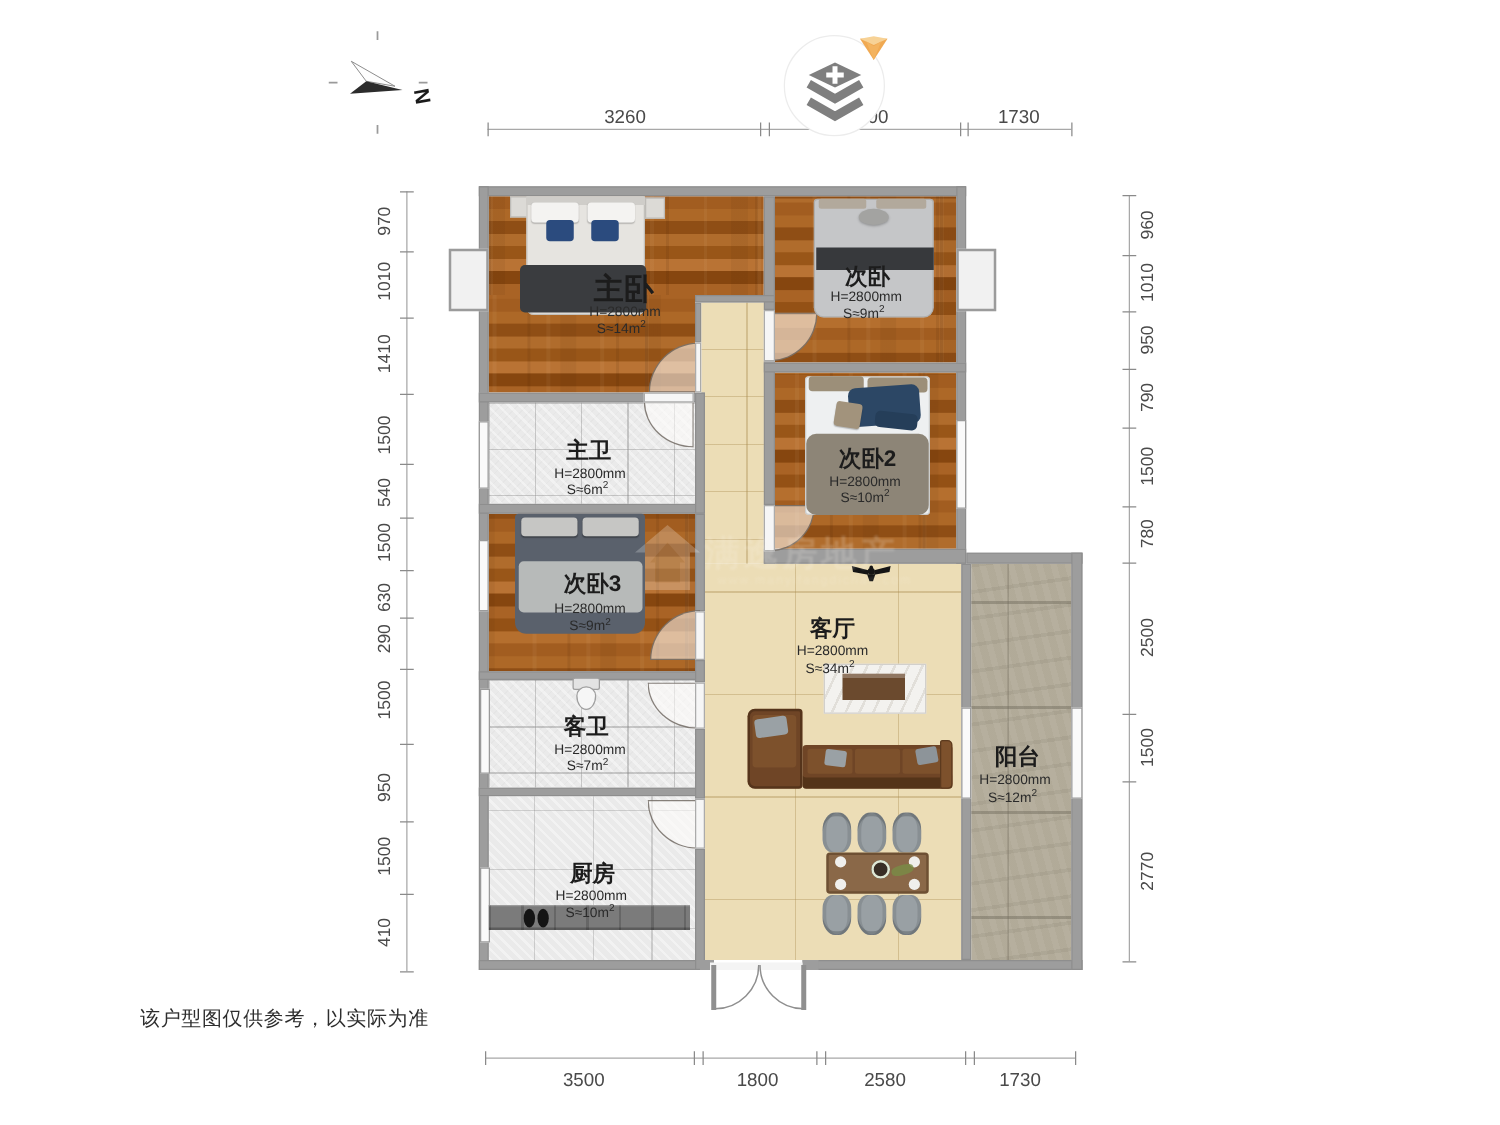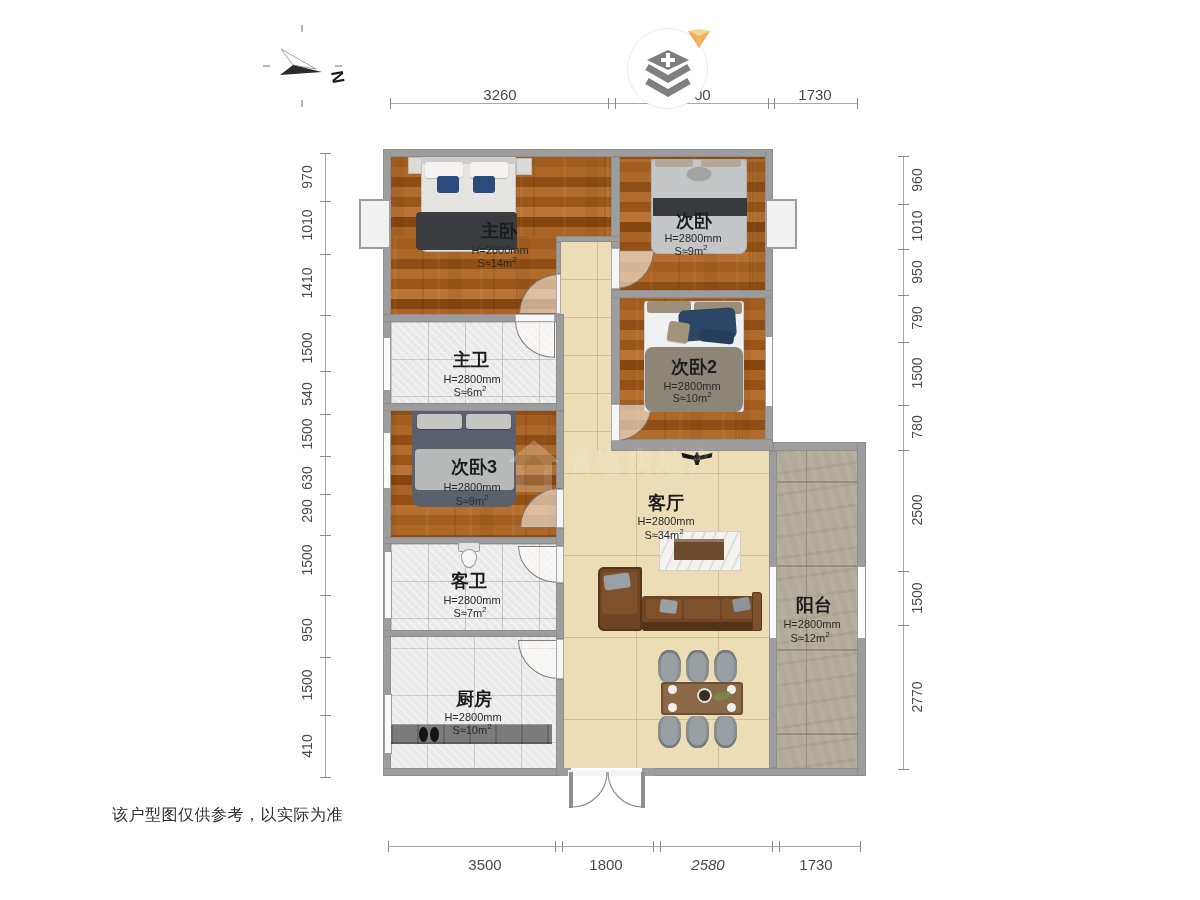--- a/index.html
+++ b/index.html
@@ -62,23 +62,23 @@
 
 <div class="dline" style="left:388px;top:846px;width:472px;height:1px;"></div>
 <div class="tick" style="left:388px;top:841px;width:1px;height:11px;"></div>
 <div class="tick" style="left:555px;top:841px;width:1px;height:11px;"></div>
 <div class="tick" style="left:562px;top:841px;width:1px;height:11px;"></div>
 <div class="tick" style="left:653px;top:841px;width:1px;height:11px;"></div>
 <div class="tick" style="left:660px;top:841px;width:1px;height:11px;"></div>
 <div class="tick" style="left:772px;top:841px;width:1px;height:11px;"></div>
 <div class="tick" style="left:779px;top:841px;width:1px;height:11px;"></div>
 <div class="tick" style="left:860px;top:841px;width:1px;height:11px;"></div>
-<div class="dimt" style="left:485px;top:864px;">3500</div>
+<div class="dimt" style="left:467px;top:864px;">3500</div>
 <div class="dimt" style="left:606px;top:864px;">1800</div>
-<div class="dimt" style="left:708px;top:864px;font-style:italic;">2580</div>
+<div class="dimt" style="left:708px;top:864px;">2580</div>
 <div class="dimt" style="left:816px;top:864px;">1730</div>
 
 <div class="dline" style="left:325px;top:153px;width:1px;height:624px;"></div>
 <div class="tick" style="left:320px;top:153px;width:11px;height:1px;"></div>
 <div class="tick" style="left:320px;top:201px;width:11px;height:1px;"></div>
 <div class="tick" style="left:320px;top:254px;width:11px;height:1px;"></div>
 <div class="tick" style="left:320px;top:315px;width:11px;height:1px;"></div>
 <div class="tick" style="left:320px;top:371px;width:11px;height:1px;"></div>
 <div class="tick" style="left:320px;top:414px;width:11px;height:1px;"></div>
 <div class="tick" style="left:320px;top:456px;width:11px;height:1px;"></div>
@@ -288,21 +288,21 @@
 <div class="abs" style="left:727px;top:703px;width:9px;height:9px;background:#f0efec;border-radius:50%;"></div>
 <div class="abs" style="left:697px;top:688px;width:15px;height:15px;background:#2a2420;border-radius:50%;box-shadow:inset 0 0 0 2px #efe;opacity:.85;"></div>
 <div class="abs" style="left:713px;top:692px;width:18px;height:8px;background:rgba(120,140,70,.8);border-radius:40%;transform:rotate(-15deg);"></div>
 
 <div class="abs" style="left:658px;top:716px;width:23px;height:32px;background:#99a0a4;border-radius:35% 35% 45% 45%;box-shadow:inset 0 -3px 0 rgba(70,75,80,.35), inset 3px 0 0 rgba(70,75,80,.2), inset -3px 0 0 rgba(70,75,80,.2);"></div>
 <div class="abs" style="left:686px;top:716px;width:23px;height:32px;background:#99a0a4;border-radius:35% 35% 45% 45%;box-shadow:inset 0 -3px 0 rgba(70,75,80,.35), inset 3px 0 0 rgba(70,75,80,.2), inset -3px 0 0 rgba(70,75,80,.2);"></div>
 <div class="abs" style="left:714px;top:716px;width:23px;height:32px;background:#99a0a4;border-radius:35% 35% 45% 45%;box-shadow:inset 0 -3px 0 rgba(70,75,80,.35), inset 3px 0 0 rgba(70,75,80,.2), inset -3px 0 0 rgba(70,75,80,.2);"></div>
 </div>
 
 <div id="labels">
-<div class="rlabel" style="left:499px;top:231px;font-size:18px;color:#1c1c1c;">主卧</div>
+<div class="rlabel" style="left:499px;top:231px;font-size:24px;color:#1c1c1c;">主卧</div>
 <div class="slabel" style="left:500px;top:250px;">H=2800mm</div>
 <div class="slabel" style="left:497px;top:262px;">S≈14m<sup>2</sup></div>
 <div class="rlabel" style="left:694px;top:221px;font-size:18px;color:#1c1c1c;">次卧</div>
 <div class="slabel" style="left:693px;top:238px;">H=2800mm</div>
 <div class="slabel" style="left:691px;top:250px;">S≈9m<sup>2</sup></div>
 <div class="rlabel" style="left:694px;top:367px;font-size:18px;color:#1c1c1c;">次卧2</div>
 <div class="slabel" style="left:692px;top:386px;">H=2800mm</div>
 <div class="slabel" style="left:692px;top:397px;">S≈10m<sup>2</sup></div>
 <div class="rlabel" style="left:471px;top:360px;font-size:18px;color:#1c1c1c;">主卫</div>
 <div class="slabel" style="left:472px;top:379px;">H=2800mm</div>
@@ -341,21 +341,21 @@
  <polygon points="68,11 90,11 79,28" fill="#f0a952"></polygon>
  <polygon points="68,11 79,16 90,11 79,9" fill="#f7d296"></polygon>
  <polygon points="73,13 79,28 85,13 79,17" fill="#f3b35f"></polygon>
  <polygon points="48,30 69,40 48,50 27,40" fill="#7f7f7f"></polygon>
  <line x1="41" y1="40" x2="55" y2="40" stroke="#fff" stroke-width="4"></line>
  <line x1="48" y1="33" x2="48" y2="47" stroke="#fff" stroke-width="4"></line>
  <polyline points="27,47 48,59 69,47" fill="none" stroke="#7f7f7f" stroke-width="7"></polyline>
  <polyline points="27,61 48,73 69,61" fill="none" stroke="#7f7f7f" stroke-width="7"></polyline>
 </svg>
 
-<div class="abs" style="left:508px;top:436px;width:230px;height:60px;opacity:.22;">
+<div class="abs" style="left:508px;top:416px;width:230px;height:60px;opacity:.22;">
  <svg width="52" height="54" viewBox="0 0 52 54" style="position:absolute;left:0;top:4px;">
   <polygon points="26,0 52,22 44,22 44,52 8,52 8,22 0,22" fill="#ffffff"></polygon>
   <polygon points="26,14 40,30 36,30 36,46 16,46 16,30 12,30" fill="#d8d0be"></polygon>
  </svg>
  <div style="position:absolute;left:56px;top:8px;font-size:28px;font-weight:bold;color:rgba(250,246,238,.85);letter-spacing:3px;font-family:'Liberation Sans',sans-serif;filter:blur(1px);">满逸房地产</div>
  <div style="position:absolute;left:66px;top:43px;font-size:10px;color:rgba(250,246,238,.8);letter-spacing:1.5px;filter:blur(.7px);">www.manyifangdichan.com</div>
 </div>
 
 <div class="abs" style="left:112px;top:805px;font-size:16px;color:#2e2e2e;letter-spacing:.5px;">该户型图仅供参考，以实际为准</div>
 </div>

